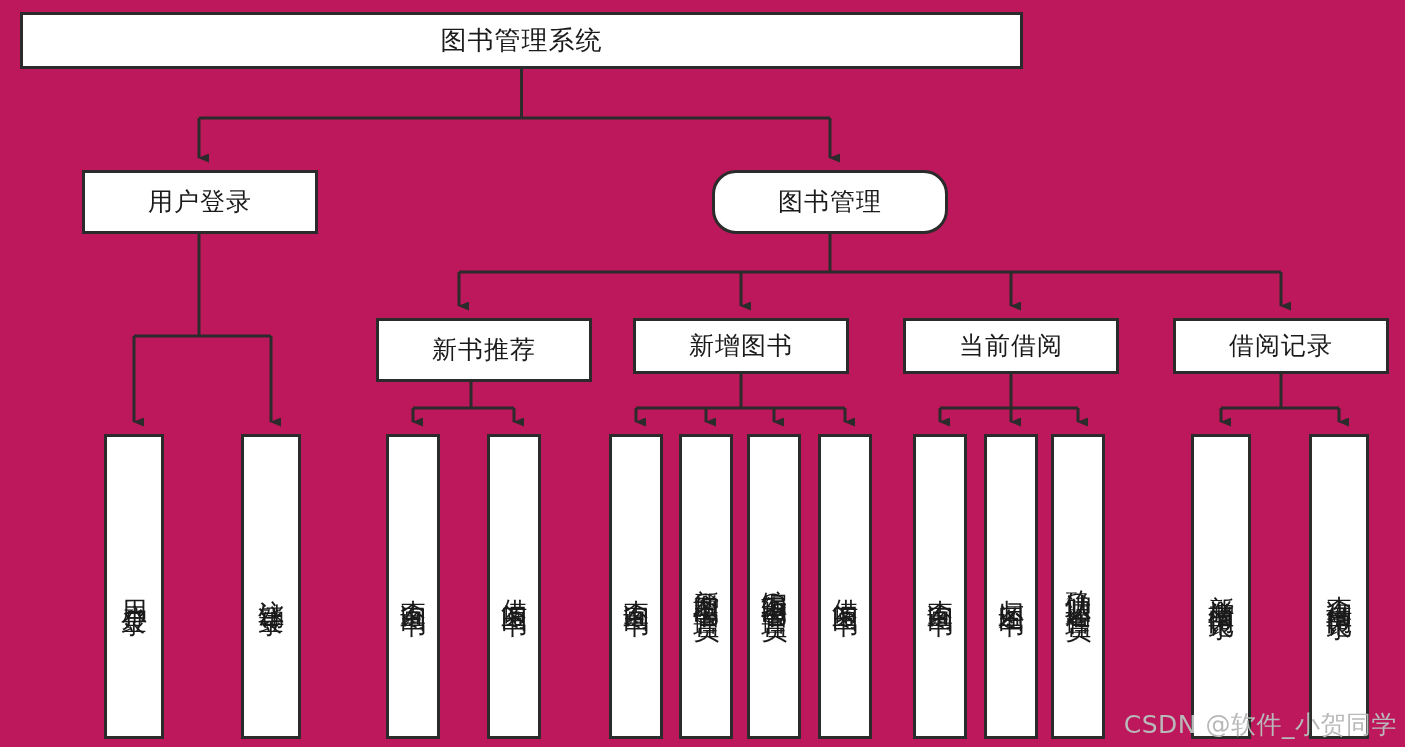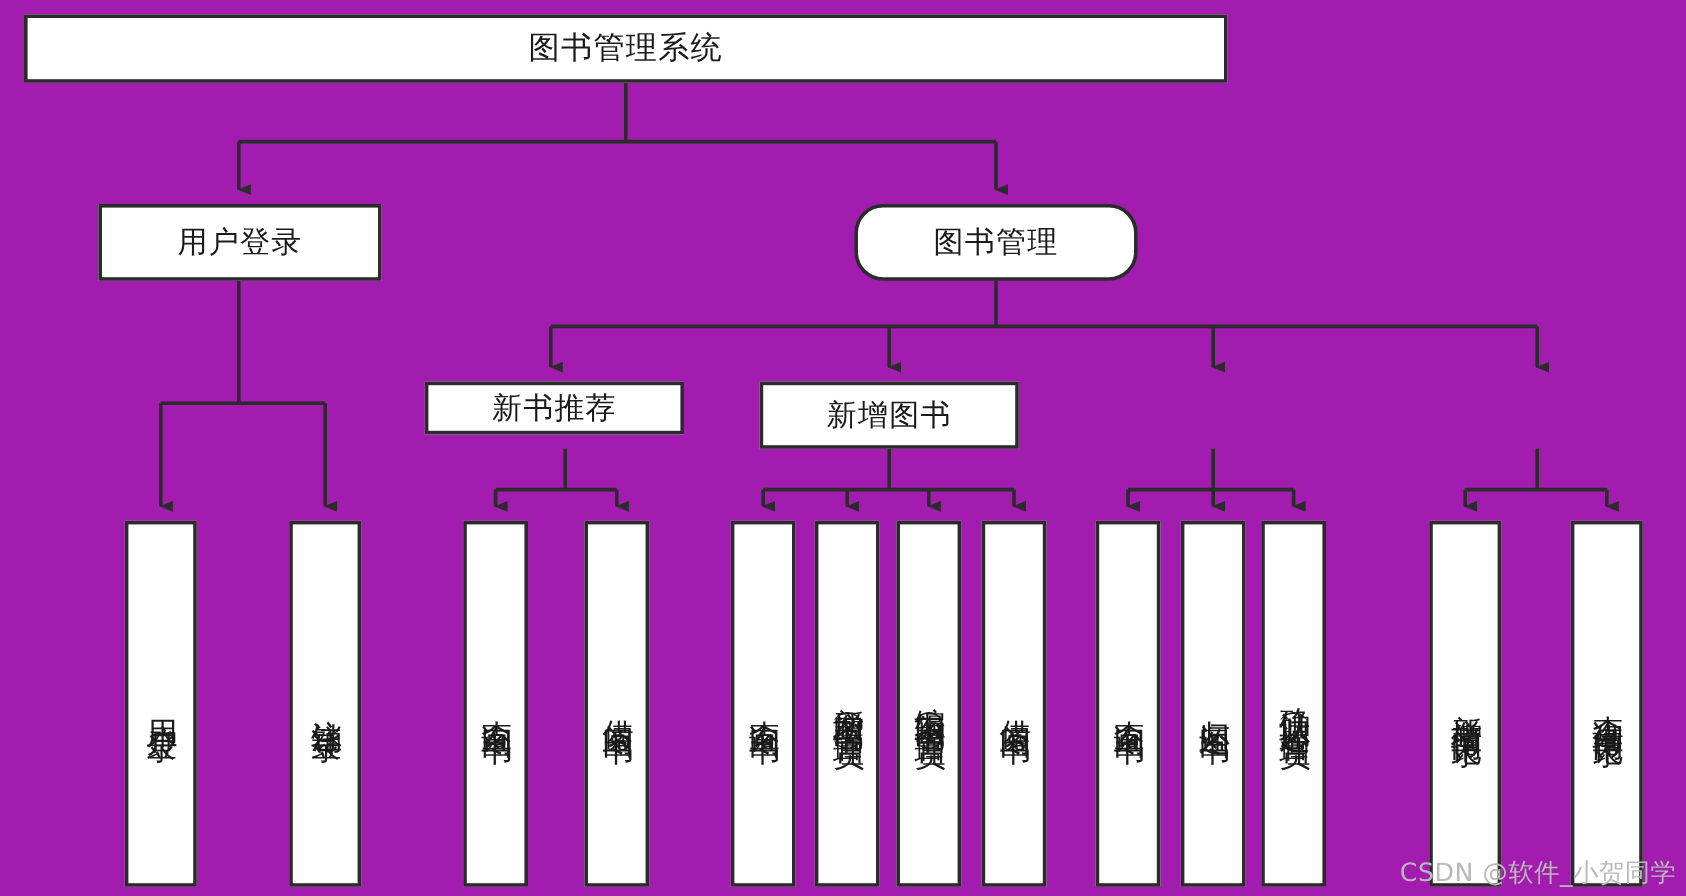--- a/index.html
+++ b/index.html
@@ -8,21 +8,21 @@
     padding: 0;
     background: #ffffff;
   }
   body {
     font-family: "DejaVu Sans", "Liberation Sans", sans-serif;
   }
   #diagram-root {
     position: relative;
     width: 1405px;
     height: 747px;
-    background: #a21caf;
+    background: #be185d;
     overflow: hidden;
   }
   #diagram-svg {
     position: absolute;
     left: 0;
     top: 0;
     width: 1405px;
     height: 747px;
   }
   .node {
@@ -58,21 +58,21 @@
     white-space: nowrap;
     max-height: 100%;
   }
   .node.root .node-label {
     font-size: 26px;
   }
   #watermark {
     position: absolute;
     right: 8px;
     bottom: 6px;
-    font-size: 21px;
+    font-size: 25px;
     color: #b9b9b9;
     letter-spacing: 0.5px;
     z-index: 5;
     white-space: nowrap;
     font-family: "DejaVu Sans", "Liberation Sans", sans-serif;
   }
 </style>
 </head>
 <body>
 
@@ -134,29 +134,35 @@
   </div>
 
   <div class="node horizontal" style="left:82px; top:170px; width:236px; height:64px;">
     <span class="node-label">用户登录</span>
   </div>
 
   <div class="node horizontal" style="left:712px; top:170px; width:236px; height:64px;border-radius:24px;">
     <span class="node-label">图书管理</span>
   </div>
 
-  <div class="node horizontal" style="left:354px; top:318px; width:216px; height:44px;">
+  <div class="node horizontal" style="left:376px; top:318px; width:216px; height:64px;">
     <span class="node-label">新书推荐</span>
   </div>
 
   <div class="node horizontal" style="left:633px; top:318px; width:216px; height:56px;">
     <span class="node-label">新增图书</span>
   </div>
 
-
+  <div class="node horizontal" style="left:903px; top:318px; width:216px; height:56px;">
+    <span class="node-label">当前借阅</span>
+  </div>
+
+  <div class="node horizontal" style="left:1173px; top:318px; width:216px; height:56px;">
+    <span class="node-label">借阅记录</span>
+  </div>
 
   <div class="node vertical" style="left:104px; top:434px; width:60px; height:305px;">
     <span class="node-label">用户登录</span>
   </div>
 
   <div class="node vertical" style="left:241px; top:434px; width:60px; height:305px;">
     <span class="node-label">注销登录</span>
   </div>
 
   <div class="node vertical" style="left:386px; top:434px; width:54px; height:305px;">

